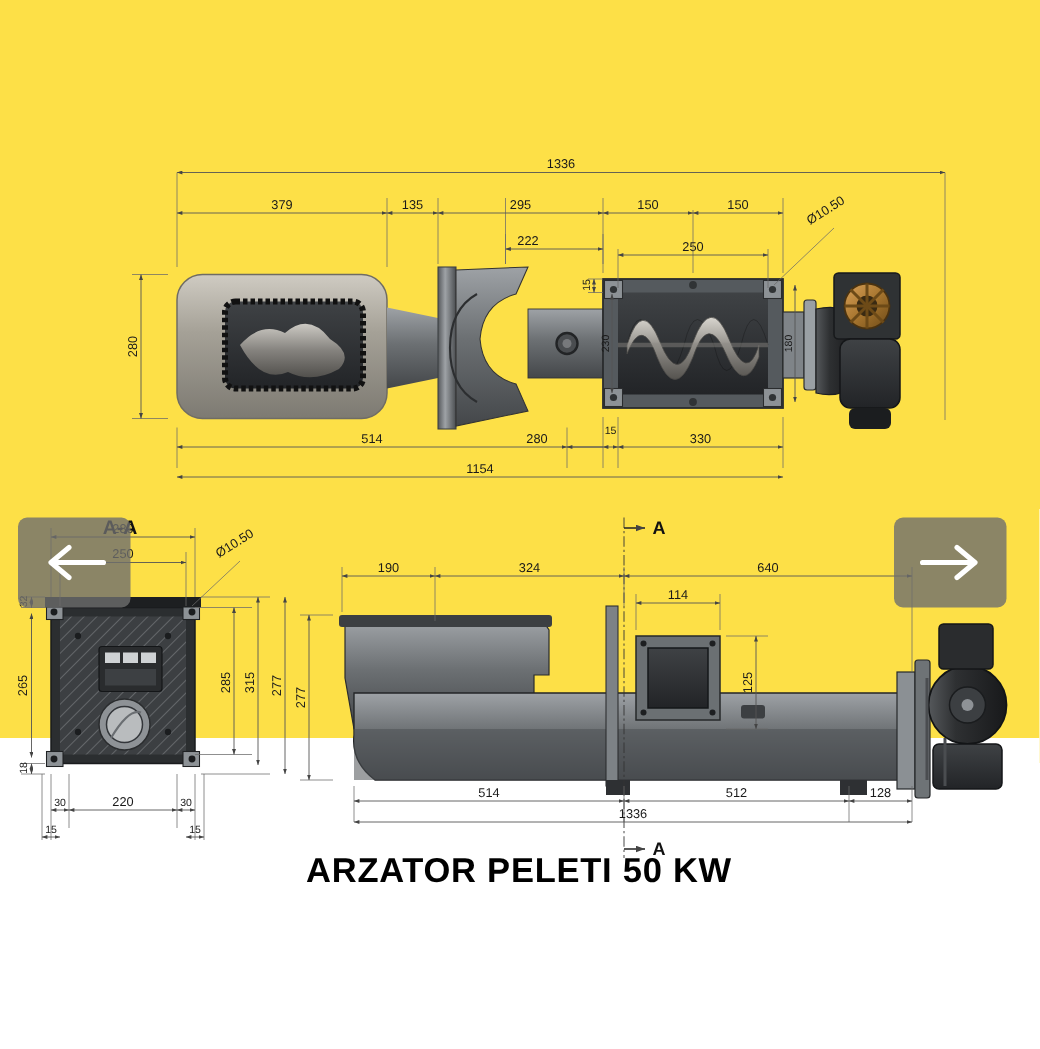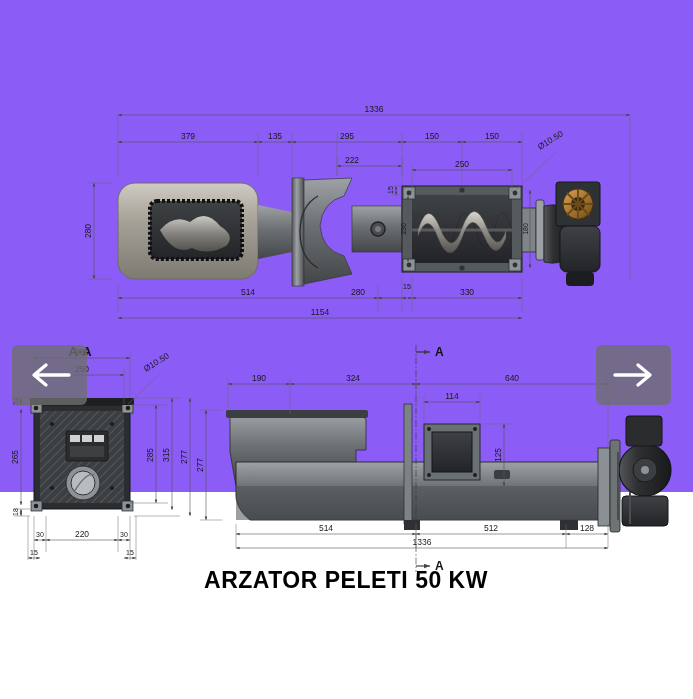--- a/index.html
+++ b/index.html
@@ -1,17 +1,17 @@
 <!DOCTYPE html>
 <html><head>
 <meta charset="utf-8">
 <style>
   html,body{margin:0;padding:0;background:#fff;}
   body{width:693px;height:699px;overflow:hidden;font-family:"Liberation Sans",sans-serif;}
-  #stage{position:relative;width:693px;height:492px;background:#8b5cf6;}
+  #stage{position:relative;width:693px;height:492px;background:#fde047;}
   svg{display:block;}
   .dim{font-family:"Liberation Sans",sans-serif;font-size:8.5px;fill:#1a1a1a;}
   .dimS{font-family:"Liberation Sans",sans-serif;font-size:7px;fill:#1a1a1a;}
   .lbl{font-family:"Liberation Sans",sans-serif;font-size:12px;font-weight:bold;fill:#111;}
   .title{font-family:"Liberation Sans",sans-serif;font-size:23px;font-weight:bold;fill:#000;letter-spacing:.5px;}
   .dln{stroke:#555;stroke-width:.6;fill:none;}
   .ext{stroke:#6a6a6a;stroke-width:.5;fill:none;}
   .ctr{stroke:#333;stroke-width:.6;fill:none;stroke-dasharray:7 2 1.5 2;}
   .nav{position:absolute;width:75px;height:60px;background:rgba(110,110,110,.80);border-radius:6px;
        display:flex;align-items:center;justify-content:center;cursor:pointer;}

